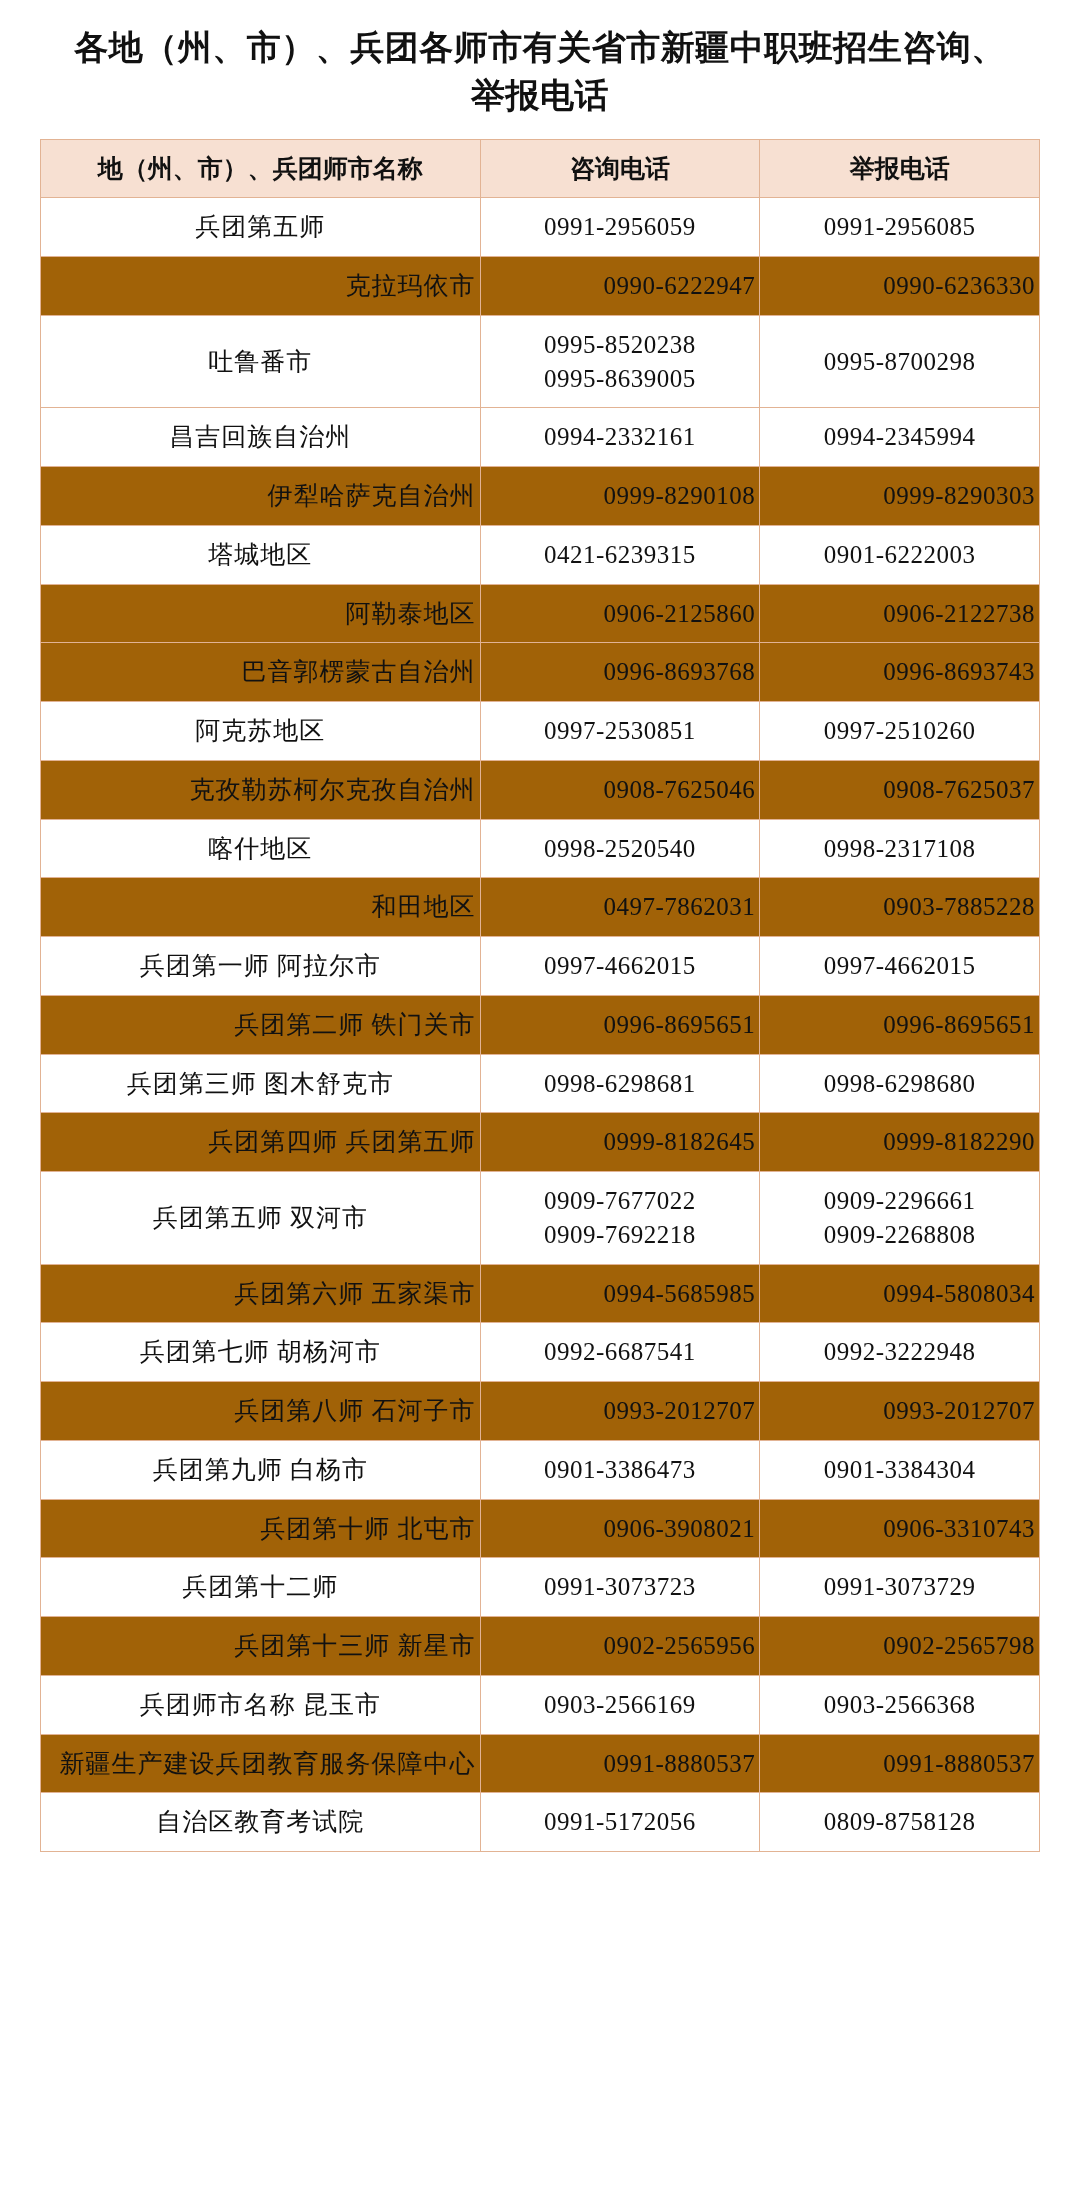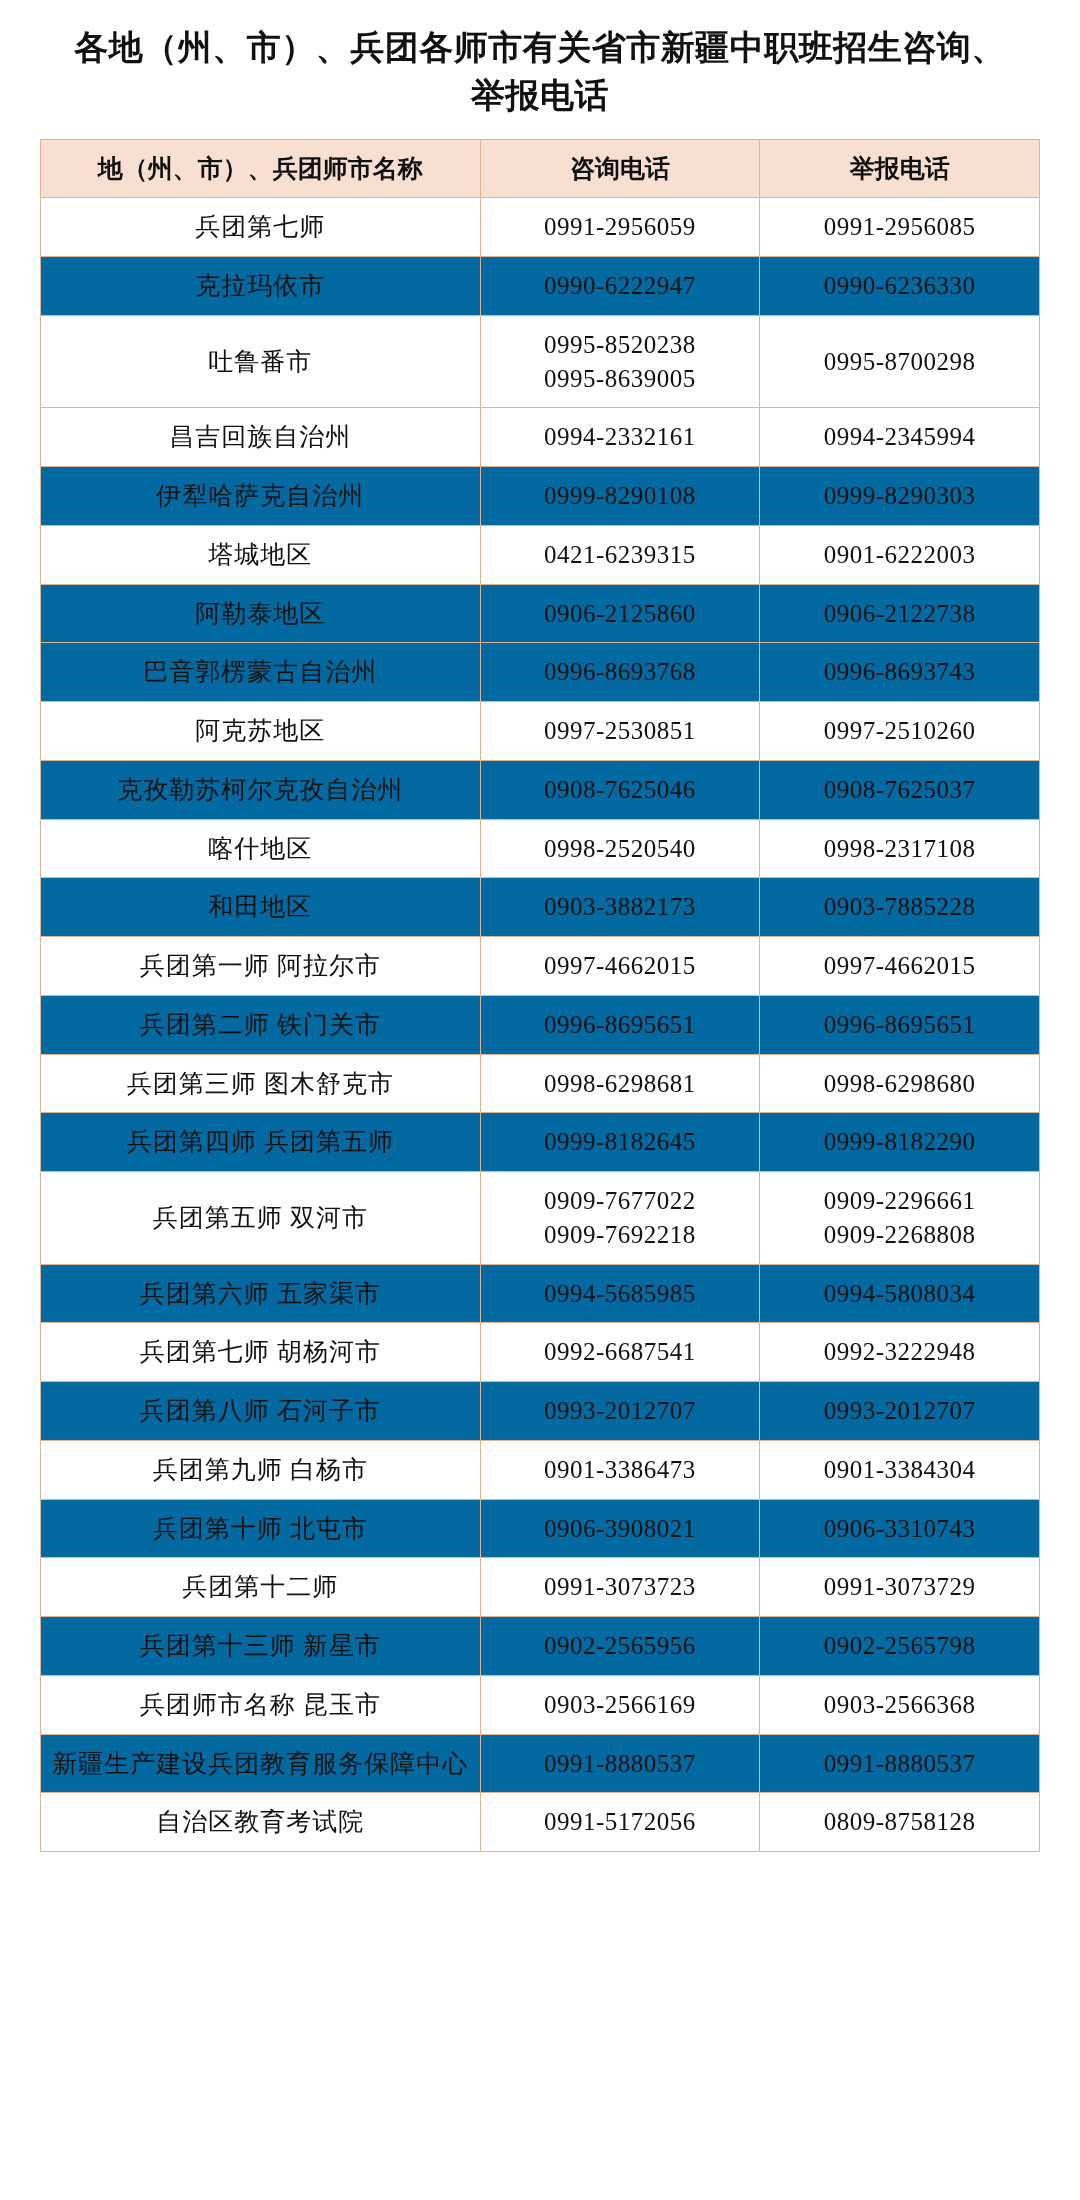--- a/index.html
+++ b/index.html
@@ -49,21 +49,21 @@
   }
   table.phone-table thead th {
     background: #f7e0d2;
     font-weight: bold;
     font-size: 25px;
     padding: 12px 4px;
   }
   col.c-name { width: 44%; }
   col.c-phone { width: 28%; }
   tr.row-odd td { background: #ffffff; }
-  tr.row-even td { background: #0369a1; }
+  tr.row-even td { background: #a16207; text-align: right; }
   td.cell-name { letter-spacing: 1px; }
   td.cell-phone { letter-spacing: 0.5px; }
   .multi-line span { display: block; }
 </style>
 </head>
 <body>
 
 <div class="page">
 
   <div class="doc-title">各地（州、市）、兵团各师市有关省市新疆中职班招生咨询、举报电话</div>
@@ -76,21 +76,21 @@
     </colgroup>
     <thead>
       <tr>
         <th>地（州、市）、兵团师市名称</th>
         <th>咨询电话</th>
         <th>举报电话</th>
       </tr>
     </thead>
     <tbody id="table-body">
         <tr class="row-odd">
-          <td class="cell-name">兵团第七师</td>
+          <td class="cell-name">兵团第五师</td>
           <td class="cell-phone"><span>0991-2956059</span></td>
           <td class="cell-phone"><span>0991-2956085</span></td>
         </tr>
         <tr class="row-even">
           <td class="cell-name">克拉玛依市</td>
           <td class="cell-phone"><span>0990-6222947</span></td>
           <td class="cell-phone"><span>0990-6236330</span></td>
         </tr>
         <tr class="row-odd">
           <td class="cell-name">吐鲁番市</td>
@@ -135,21 +135,21 @@
           <td class="cell-phone"><span>0908-7625046</span></td>
           <td class="cell-phone"><span>0908-7625037</span></td>
         </tr>
         <tr class="row-odd">
           <td class="cell-name">喀什地区</td>
           <td class="cell-phone"><span>0998-2520540</span></td>
           <td class="cell-phone"><span>0998-2317108</span></td>
         </tr>
         <tr class="row-even">
           <td class="cell-name">和田地区</td>
-          <td class="cell-phone"><span>0903-3882173</span></td>
+          <td class="cell-phone"><span>0497-7862031</span></td>
           <td class="cell-phone"><span>0903-7885228</span></td>
         </tr>
         <tr class="row-odd">
           <td class="cell-name">兵团第一师 阿拉尔市</td>
           <td class="cell-phone"><span>0997-4662015</span></td>
           <td class="cell-phone"><span>0997-4662015</span></td>
         </tr>
         <tr class="row-even">
           <td class="cell-name">兵团第二师 铁门关市</td>
           <td class="cell-phone"><span>0996-8695651</span></td>

